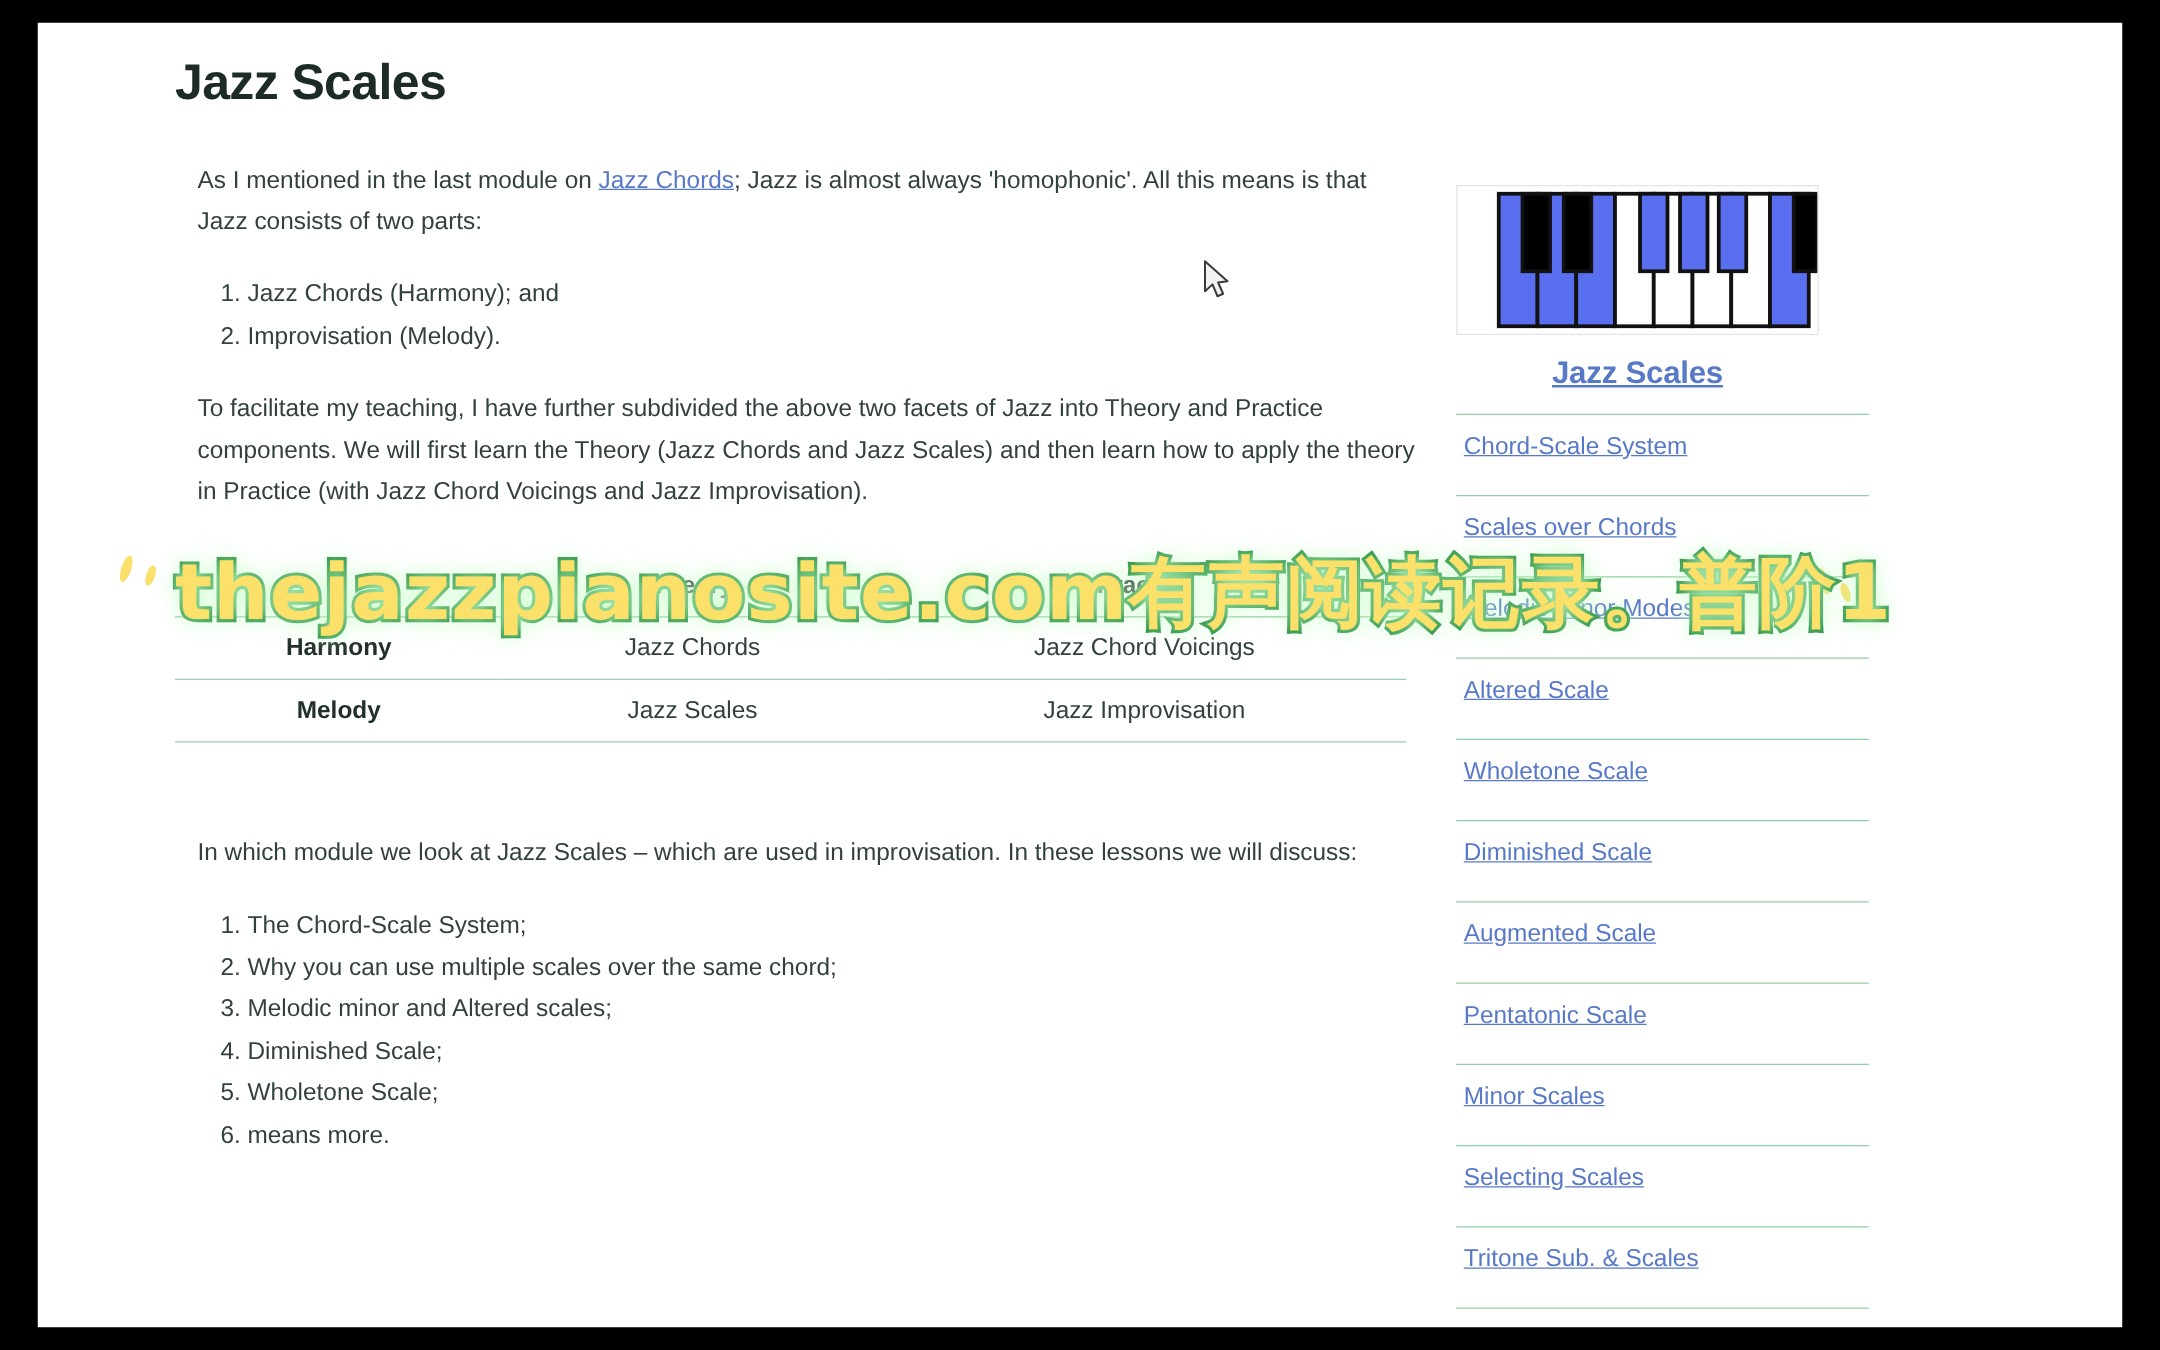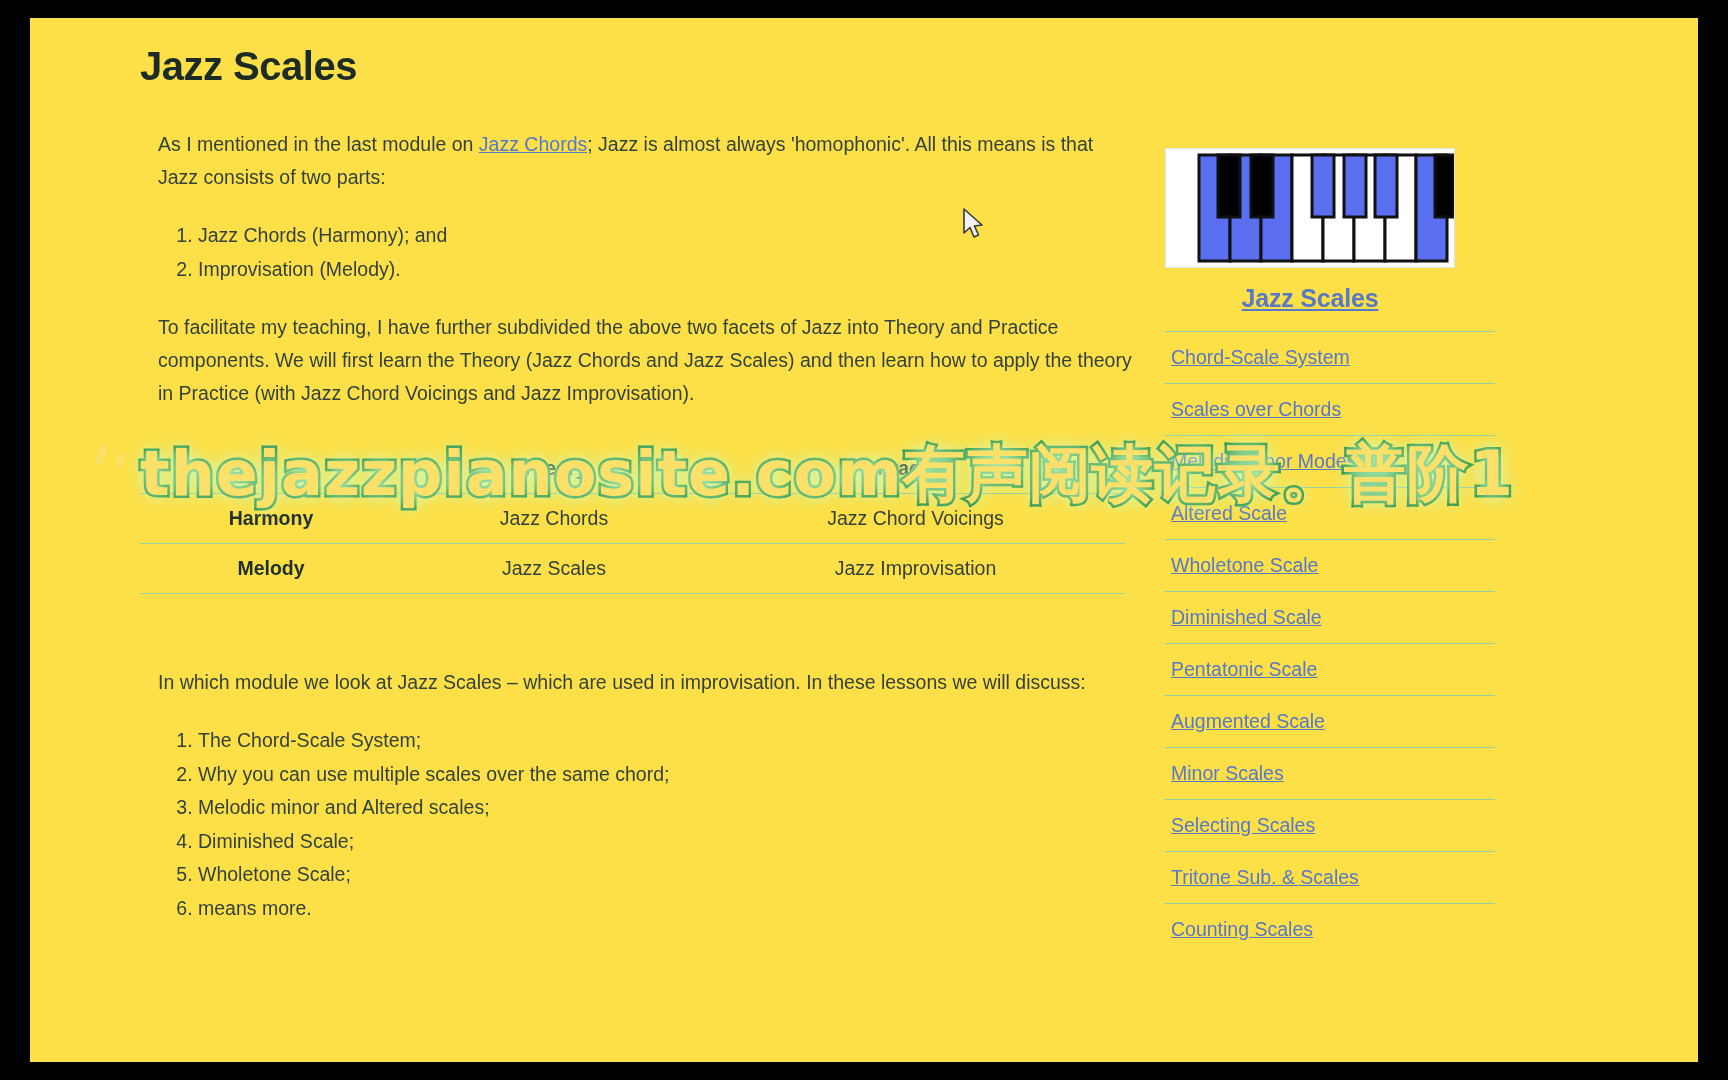--- a/index.html
+++ b/index.html
@@ -54,21 +54,21 @@
     z-index: 41;
   }
 
   
   .page {
     position: absolute;
     left: 30px;
     top: 18px;
     width: 1668px;
     height: 1044px;
-    background: #fde047;
+    background: #ffffff;
     overflow: hidden;
   }
 
   
   .main-col {
     position: absolute;
     left: 110px;
     top: 26px;
     width: 1010px;
   }
@@ -173,21 +173,21 @@
     letter-spacing: -0.2px;
   }
 
   .side-list {
     margin-top: 18px;
     width: 330px;
     border-top: 1px solid #93cfa4;
   }
   .side-item {
     border-bottom: 1px solid #93cfa4;
-    padding: 14px 0 14px 6px;
+    padding: 14px 0 27px 6px;
   }
   .side-item:last-child { border-bottom: none; }
   .side-link {
     font-size: 19.5px;
     color: #5878c8;
     text-decoration: underline;
     display: inline-block;
   }
 
   
@@ -338,24 +338,24 @@
         <div class="side-item">
           <a class="side-link" href="#">Altered Scale</a>
         </div>
         <div class="side-item">
           <a class="side-link" href="#">Wholetone Scale</a>
         </div>
         <div class="side-item">
           <a class="side-link" href="#">Diminished Scale</a>
         </div>
         <div class="side-item">
+          <a class="side-link" href="#">Augmented Scale</a>
+        </div>
+        <div class="side-item">
           <a class="side-link" href="#">Pentatonic Scale</a>
-        </div>
-        <div class="side-item">
-          <a class="side-link" href="#">Augmented Scale</a>
         </div>
         <div class="side-item">
           <a class="side-link" href="#">Minor Scales</a>
         </div>
         <div class="side-item">
           <a class="side-link" href="#">Selecting Scales</a>
         </div>
         <div class="side-item">
           <a class="side-link" href="#">Tritone Sub. &amp; Scales</a>
         </div>

